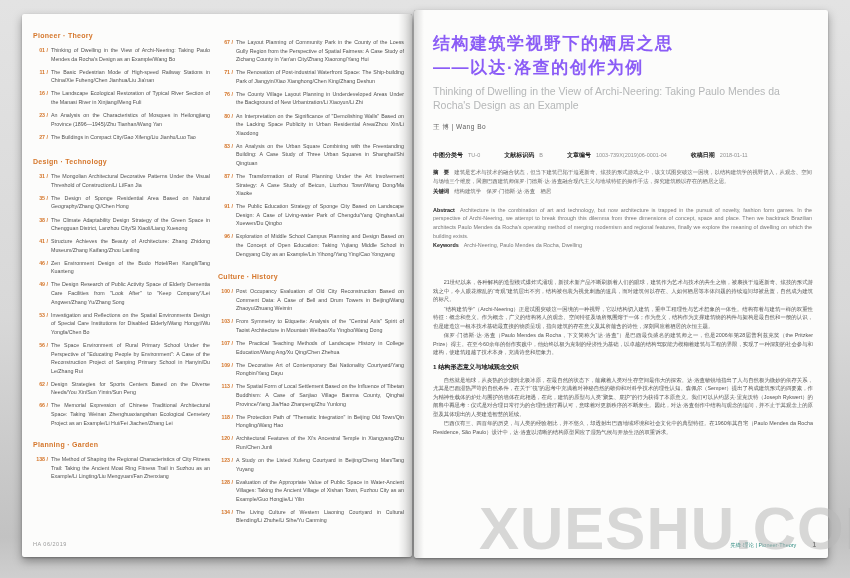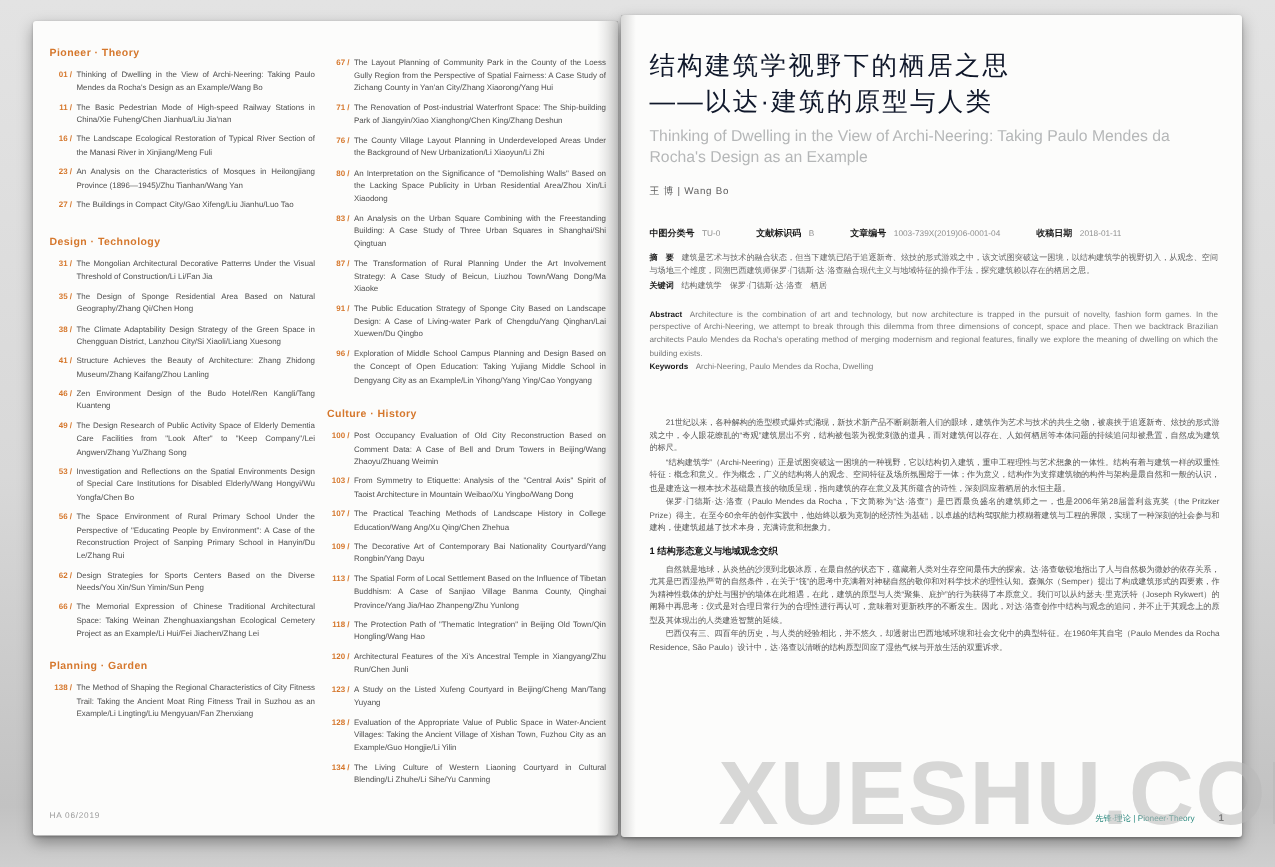--- a/index.html
+++ b/index.html
@@ -26,21 +26,21 @@
   .toc-gap-planning{margin-top:14px;}
   .toc-gap-culture{margin-top:15px;}
   .toc-item{display:flex;gap:3px;margin-bottom:4.5px;}
   .toc-item .num{flex:0 0 15px;text-align:right;font-size:5.3px;line-height:1.62;
         color:#d5772c;font-weight:bold;white-space:nowrap;}
   .toc-item .txt{flex:1;font-size:5.3px;line-height:1.62;color:#4f4f4f;text-align:justify;}
   .page-footer-left{position:absolute;left:11px;bottom:10px;font-size:5.5px;color:#9a9a9a;letter-spacing:0.5px;}
 
   
   .art{position:absolute;left:19px;right:16px;}
-  .title-cn{top:22px;font-size:17px;line-height:1.42;font-weight:normal;color:#0f172a;letter-spacing:1.5px;}
+  .title-cn{top:22px;font-size:17px;line-height:1.42;font-weight:bold;color:#8b5cf6;letter-spacing:1.5px;}
   .title-en{top:74px;font-size:10.5px;line-height:1.35;color:#b5b7b8;width:368px;}
   .author{top:113px;font-size:6.5px;color:#5c5c5c;letter-spacing:0.5px;}
   .meta-row{top:141px;display:flex;gap:24px;align-items:baseline;}
   .meta-pair{display:flex;gap:5px;align-items:baseline;}
   .meta-label{font-size:6px;font-weight:bold;color:#1c1c1c;}
   .meta-value{font-size:5.5px;color:#8f8f8f;}
   .abs-block{top:158px;width:379px;}
   .abs-cn,.kw-cn{font-size:5.4px;line-height:1.58;color:#666;text-align:justify;}
   .abs-cn .lbl,.kw-cn .lbl,.abs-en .lbl,.kw-en .lbl{font-weight:bold;color:#1c1c1c;margin-right:5px;}
   .kw-cn{margin-top:2px;}
@@ -269,21 +269,21 @@
       </div>
     </div>
 
     <div class="page-footer-left">HA 06/2019</div>
   </div>
 
   <div class="page page-right">
 
     <div class="art title-cn">
       <div>结构建筑学视野下的栖居之思</div>
-      <div>——以达·建筑的原型与人类</div>
+      <div>——以达·洛查的创作为例</div>
     </div>
 
     <div class="art title-en">Thinking of Dwelling in the View of Archi-Neering: Taking Paulo Mendes da Rocha's Design as an Example</div>
 
     <div class="art author">王 博 | Wang Bo</div>
 
     <div class="art meta-row">
 
         <div class="meta-pair">
           <span class="meta-label">中图分类号</span>

